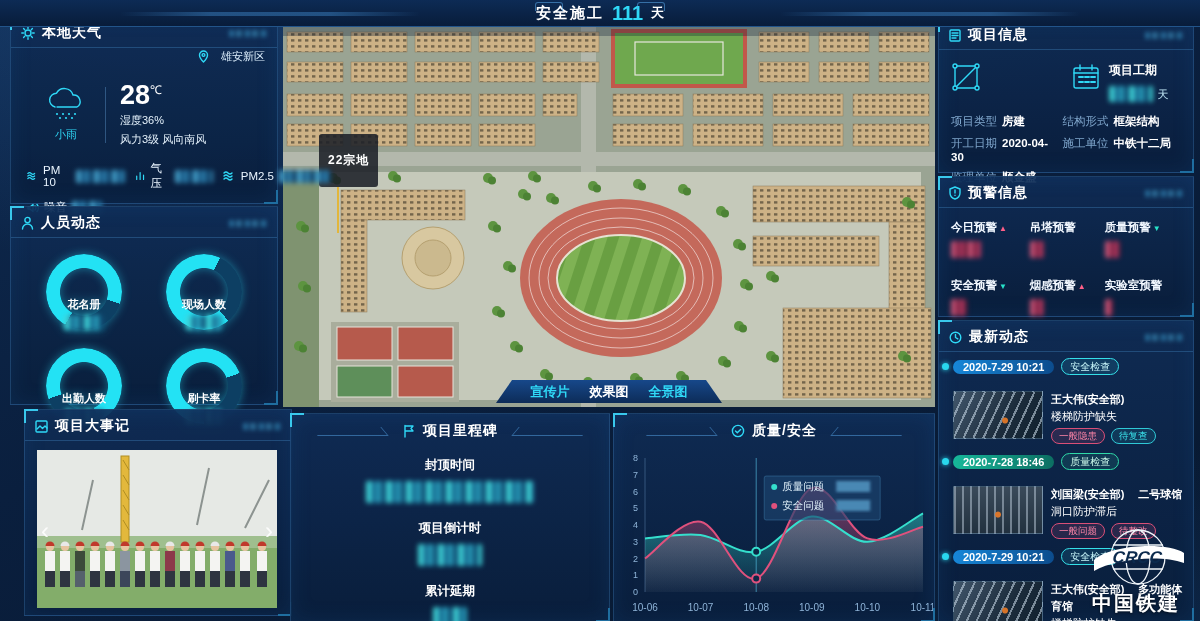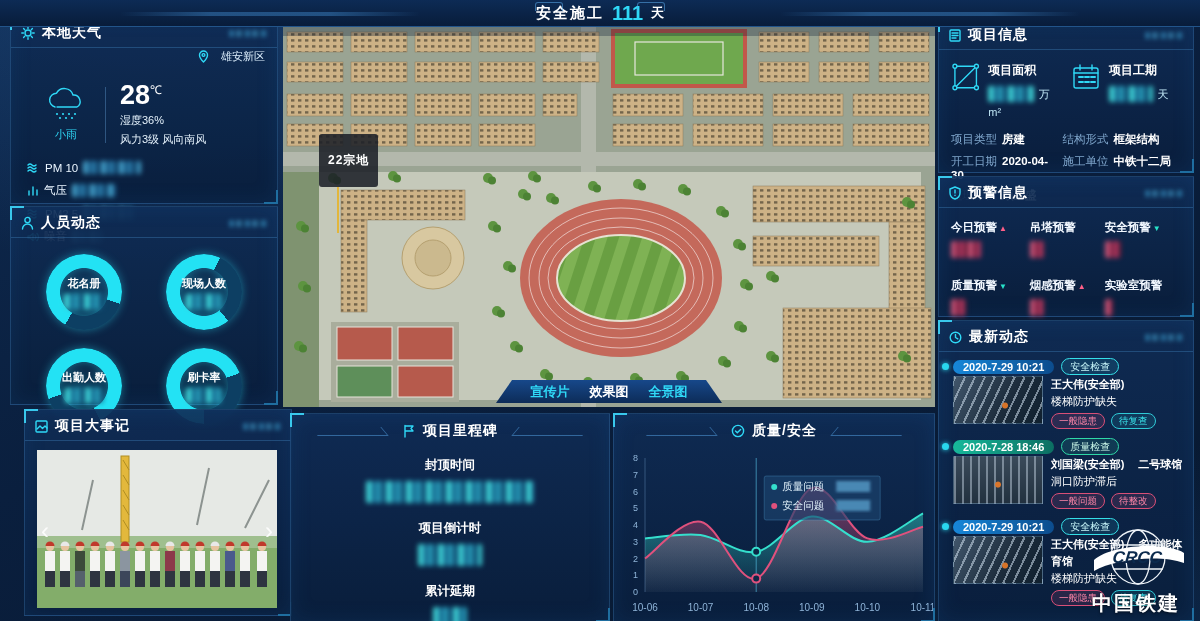--- a/index.html
+++ b/index.html
@@ -35,30 +35,30 @@
   .tb-bracket{position:absolute;top:2px;width:26px;height:8px;border:1px solid rgba(90,170,235,.55);border-bottom:none;border-radius:3px 3px 0 0}
   
   .wx-loc{position:absolute;right:12px;top:32px;display:flex;align-items:center;gap:12px;font-size:11px;color:#dceefc}
   .wx-main{display:flex;align-items:center;margin:34px 0 0 18px}
   .wx-cond{width:74px;text-align:center}
   .wx-cond .cl{color:#2fd9f7;font-size:11px;margin-top:2px}
   .wx-sep{width:1px;height:56px;background:rgba(100,160,215,.4);margin:0 14px 0 2px}
   .wx-temp{font-size:27px;font-weight:bold;line-height:1}
   .wx-temp sup{font-size:12px;font-weight:normal}
   .wx-sub{font-size:11px;color:#e5f2fc;margin-top:4px}
-  .wx-metrics{display:grid;grid-template-columns:1fr;gap:9px 10px;margin:14px 14px 0 16px}
+  .wx-metrics{display:grid;grid-template-columns:1fr 1fr 1fr;gap:9px 10px;margin:14px 14px 0 16px}
   .wx-m{display:flex;align-items:center;gap:5px;font-size:11.5px;color:#eaf5ff}
   
   .rings{display:grid;grid-template-columns:1fr 1fr;gap:18px 30px;justify-items:center;padding:16px 28px 0}
   .ringw{position:relative;width:76px;height:76px;filter:drop-shadow(0 0 5px rgba(40,220,245,.45))}
   .ring{position:absolute;inset:0;border-radius:50%;
     background:conic-gradient(from 210deg,#23e2f4 0deg 258deg,#0d3f63 258deg 360deg);
     -webkit-mask:radial-gradient(closest-side,transparent 62%,#000 64% 100%);
     mask:radial-gradient(closest-side,transparent 62%,#000 64% 100%)}
-  .ring-in{position:absolute;inset:0;display:flex;flex-direction:column;align-items:center;justify-content:center;gap:3px}
+  .ring-in{position:absolute;inset:0;display:flex;flex-direction:column;align-items:center;justify-content:flex-end;gap:3px}
   .ring-in .rl{font-size:11px;color:#fff;font-weight:bold}
   
   .photo-wrap{position:relative;margin:9px 12px 0}
   .carr{position:absolute;top:50%;transform:translateY(-50%);font-size:24px;color:rgba(255,255,255,.85);cursor:pointer;line-height:1;z-index:3}
   
   .viewer{position:absolute;left:283px;top:26px;width:652px;height:381px}
   .pin{position:absolute;left:36px;top:108px;background:rgba(28,32,40,.88);border-radius:3px;
     padding:18px 9px;font-size:12px;font-weight:bold;color:#fff;letter-spacing:1px}
   .pin::after{content:"";position:absolute;left:18px;top:100%;width:2px;height:46px;background:#e2b63c}
   .tabsbar{position:absolute;left:50%;transform:translateX(-50%);bottom:4px;width:226px;height:23px;
@@ -88,21 +88,21 @@
   .wn-i .wl{font-size:11.5px;color:#f2f8ff;font-weight:bold;white-space:nowrap}
   .wn-i .tr{font-size:8px;margin-left:2px}
   .dir-up{color:#ff5f88}.dir-down{color:#27e2c9}
   
   .up-list{position:relative;padding:6px 8px 0 14px;height:267px;overflow:hidden}
   .up-e{position:relative;margin-bottom:9px;cursor:pointer}
   .up-e .dot{position:absolute;left:-11px;top:5px;width:7px;height:7px;border-radius:50%;background:#29d8ee;box-shadow:0 0 5px #29d8ee}
   .up-row1{display:flex;gap:7px;align-items:center}
   .dt-pill{background:linear-gradient(90deg,#1787d8,#0c4c8d);border-radius:10px;padding:1px 10px;font-size:11px;font-weight:bold;white-space:nowrap}
   .ty-badge{border:1px solid #35e0e8;color:#c6f4f8;background:rgba(45,205,235,.12);border-radius:9px;padding:0 8px;font-size:10px;line-height:15px;white-space:nowrap}
-  .up-row2{display:flex;gap:8px;margin-top:1px}
+  .up-row2{display:flex;gap:8px;margin-top:16px}
   .thumb{width:88px;height:46px;flex:0 0 88px;border:1px solid rgba(120,170,210,.3)}
   .steel-a{background:
     radial-gradient(circle at 58% 62%, rgba(225,120,40,.95) 0 2.5px, transparent 3.5px),
     repeating-linear-gradient(115deg, rgba(205,222,236,.55) 0 2px, transparent 2px 9px),
     linear-gradient(120deg,#41566b,#1c2c3c 60%,#10202e)}
   .steel-b{background:
     radial-gradient(circle at 50% 60%, rgba(228,120,40,.95) 0 2.5px, transparent 3.5px),
     repeating-linear-gradient(90deg, rgba(190,205,220,.5) 0 2px, transparent 2px 8px),
     linear-gradient(180deg,#3a4a5a,#22313f)}
   .up-txt{font-size:11px;line-height:1.55}
@@ -570,23 +570,20 @@
   <div class="pi-stats">
     <div class="pi-stat">
       <svg class="ic" width="30" height="30" viewBox="0 0 30 30">
         <rect x="4" y="4" width="22" height="22"></rect>
           <path d="M6 24L24 6"></path>
         <circle cx="4" cy="4" r="2" fill="#0a2648"></circle>
           <circle cx="26" cy="4" r="2" fill="#0a2648"></circle>
           <circle cx="4" cy="26" r="2" fill="#0a2648"></circle>
           <circle cx="26" cy="26" r="2" fill="#0a2648"></circle>
       </svg>
-      <div><div class="st-l">项目面积</div>
-        <span class="chip teal" style="width:46px;height:16px;vertical-align:middle"></span>
-        <span class="pi-unit">万m²</span></div>
     </div>
     <div class="pi-stat">
       <svg class="ic" width="30" height="30" viewBox="0 0 30 30">
         <rect x="3" y="6" width="24" height="20" rx="2"></rect>
           <path d="M9 3v5M21 3v5M3 11h24"></path>
         <path d="M8 15h4M14 15h4M20 15h4M8 20h4M14 20h4M20 20h4" stroke-width="2"></path>
       </svg>
       <div><div class="st-l">项目工期</div>
         <span class="chip teal" style="width:44px;height:16px;vertical-align:middle"></span>
         <span class="pi-unit">天</span></div>
@@ -608,24 +605,24 @@
         <path d="M6 4v3M6 9.2v.2"></path>
       </svg>
     <span class="ptitle">预警信息</span>
     <span class="hdr-chip"></span>
   </div>
   <div class="wn-grid">
     <div class="wn-i"><div class="wl"><span>今日预警</span><span class="tr dir-up">▲</span></div>
       <span class="chip red" style="width:30px;height:17px;margin-top:6px"></span></div>
     <div class="wn-i"><div class="wl"><span>吊塔预警</span><span class="tr"></span></div>
       <span class="chip red" style="width:14px;height:17px;margin-top:6px"></span></div>
+    <div class="wn-i"><div class="wl"><span>质量预警</span><span class="tr dir-down">▼</span></div>
+      <span class="chip red" style="width:15px;height:17px;margin-top:6px"></span></div>
     <div class="wn-i"><div class="wl"><span>安全预警</span><span class="tr dir-down">▼</span></div>
       <span class="chip red" style="width:16px;height:17px;margin-top:6px"></span></div>
-    <div class="wn-i"><div class="wl"><span>质量预警</span><span class="tr dir-down">▼</span></div>
-      <span class="chip red" style="width:15px;height:17px;margin-top:6px"></span></div>
     <div class="wn-i"><div class="wl"><span>烟感预警</span><span class="tr dir-up">▲</span></div>
       <span class="chip red" style="width:14px;height:17px;margin-top:6px"></span></div>
     <div class="wn-i"><div class="wl"><span>实验室预警</span><span class="tr"></span></div>
       <span class="chip red" style="width:8px;height:17px;margin-top:6px"></span></div>
   </div>
 </div>
 
 <div class="panel" style="left:938px;top:320px;width:254px;height:300px">
   <div class="phead">
     <svg class="ic" width="13" height="13" viewBox="0 0 13 13">

